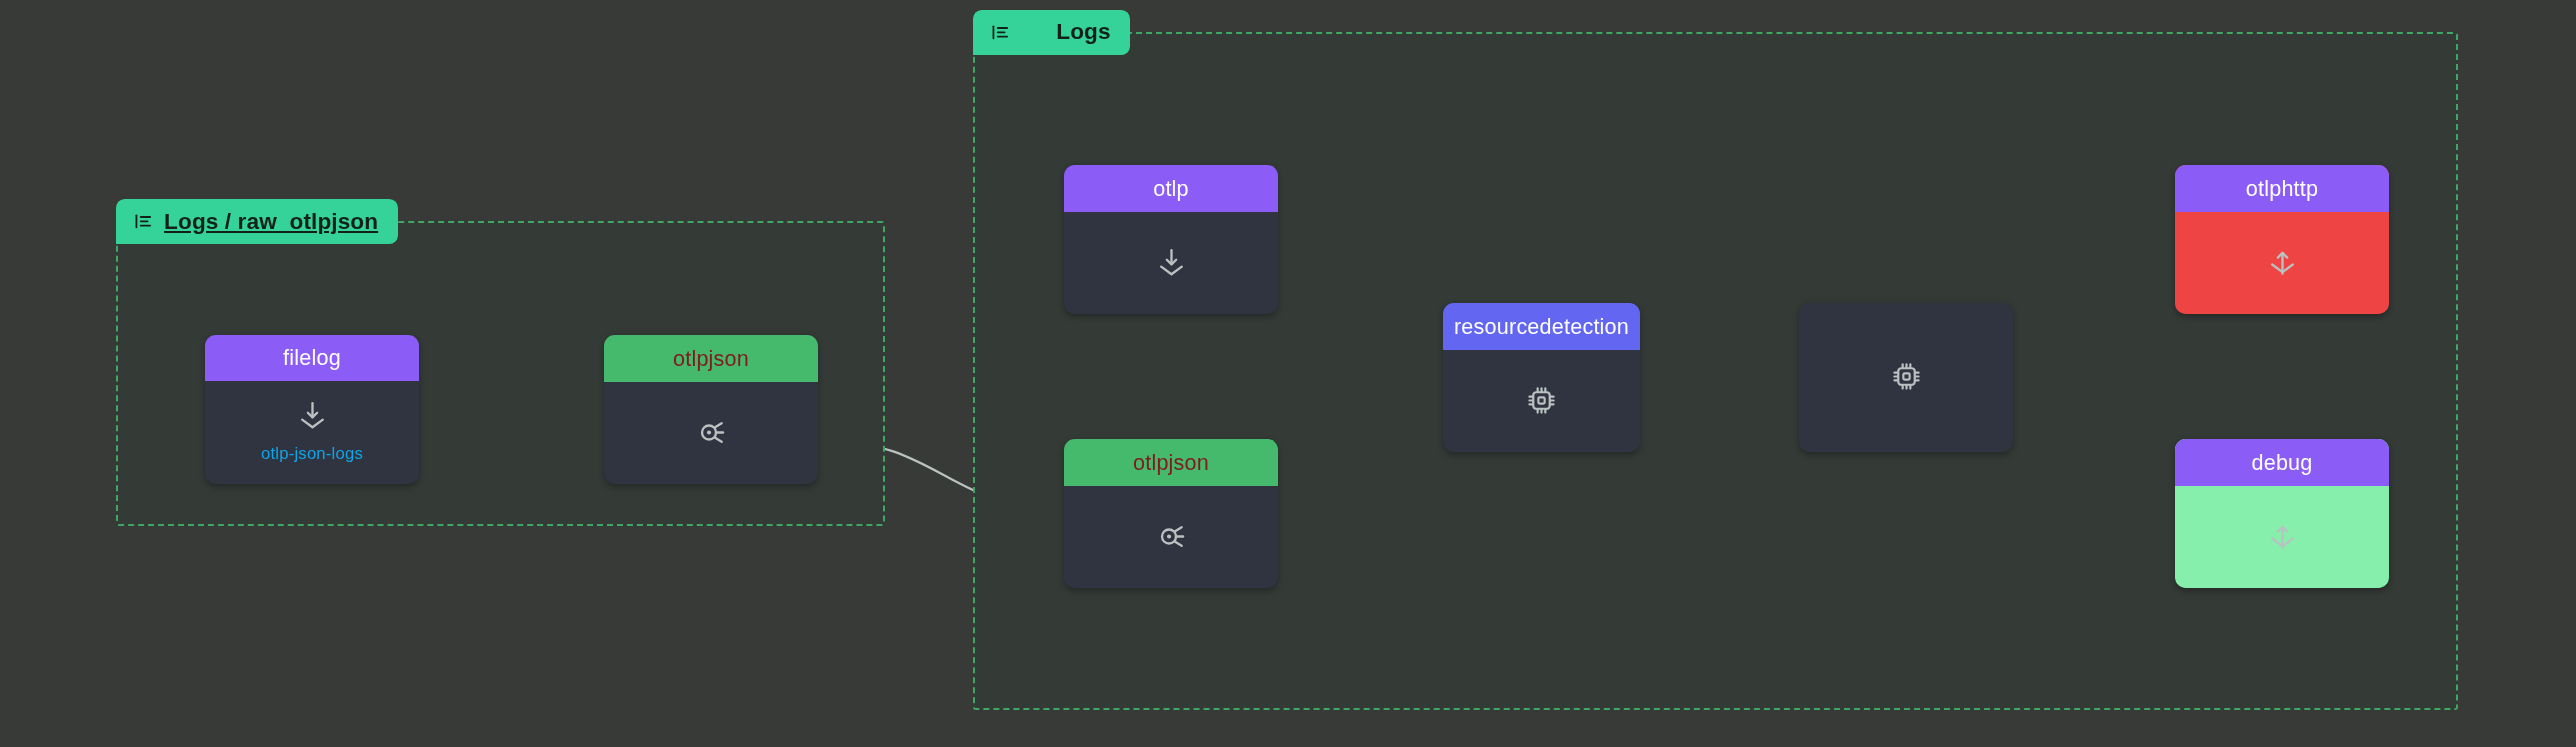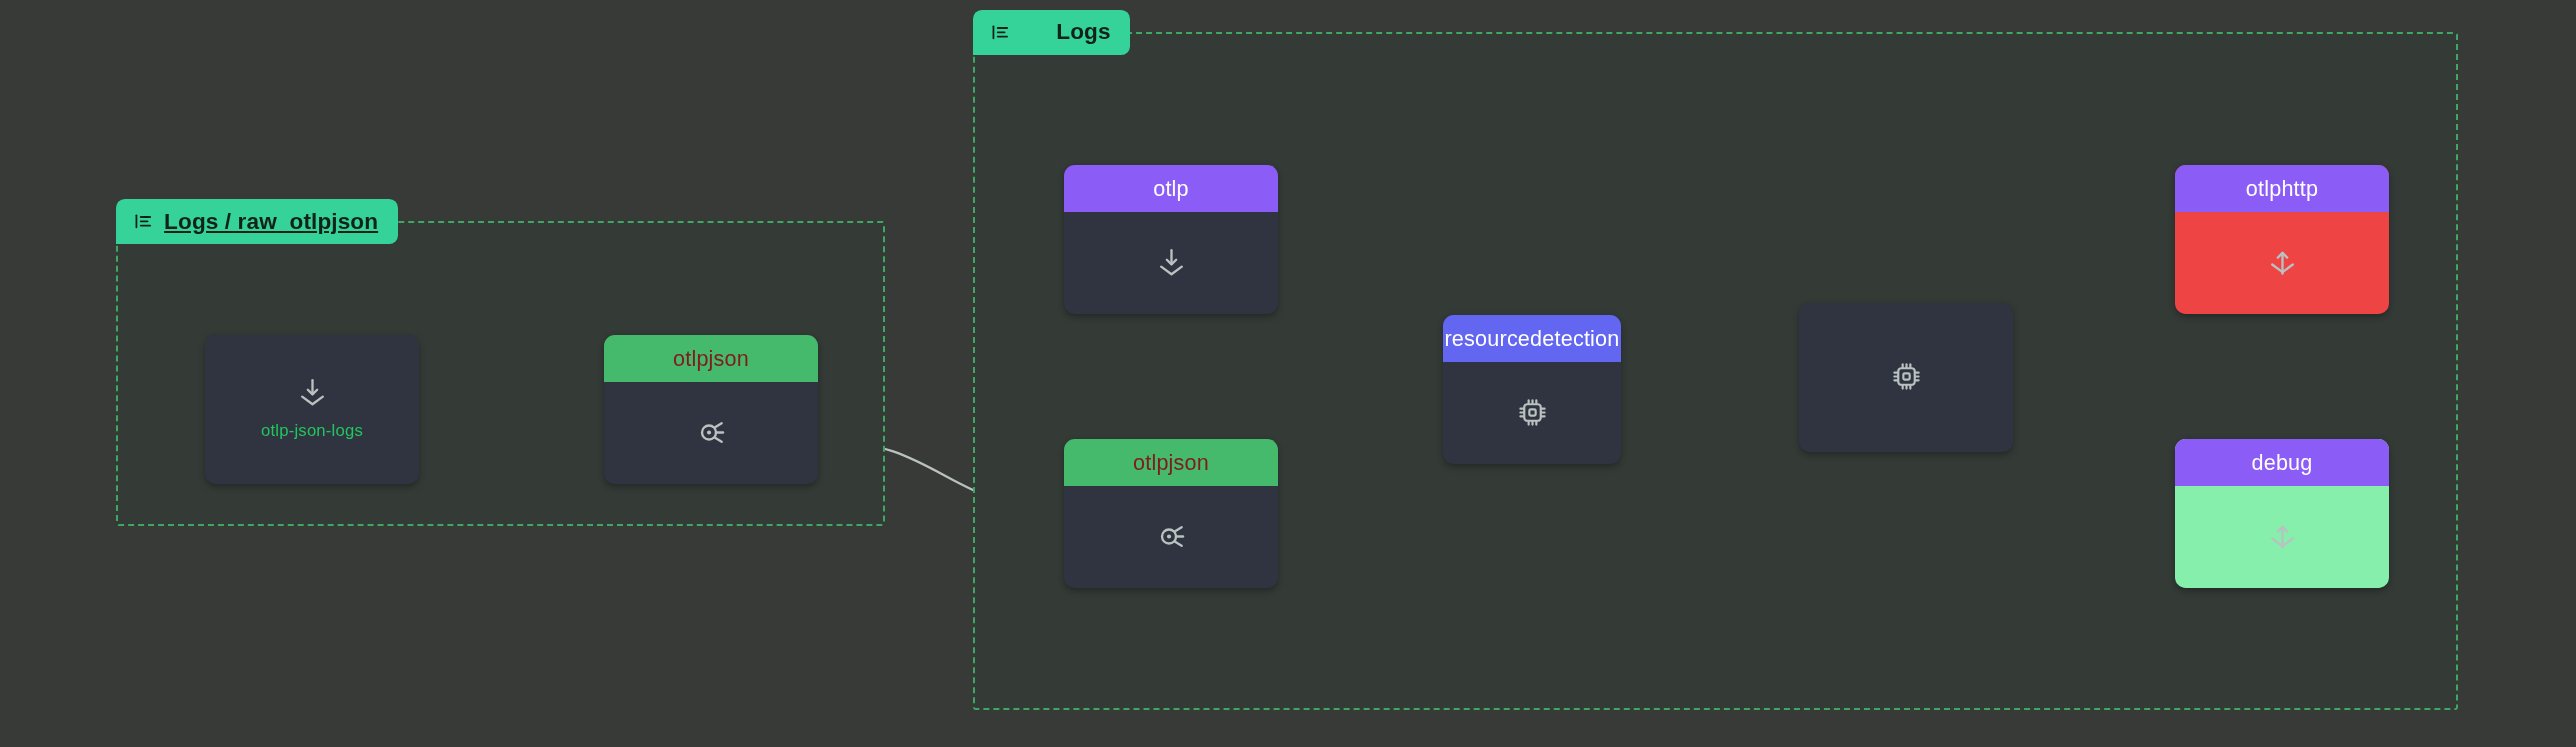--- a/index.html
+++ b/index.html
@@ -136,27 +136,30 @@
     <path d="M9 7 L20 7"></path>
     <path d="M9 12 L17 12"></path>
     <path d="M9 17 L20 17"></path>
   </svg>
         <span>Logs</span>
       </div>
     </div>
 
   <div id="nodes">
       <div class="node" style="left: 205px; top: 335px; width: 214px; height: 149px; background: rgb(47, 52, 64);">
+        <div class="node-header receiver">
+          <span>filelog</span>
+        </div>
         <div class="node-body">
           <svg class="glyph" width="33" height="33" viewBox="0 0 24 24" fill="none" stroke="#b9c2c0" stroke-width="1.7" stroke-linecap="round" stroke-linejoin="round">
     <path d="M12 3 L12 13"></path>
     <path d="M8.6 10 L12 13.4 L15.4 10"></path>
     <path d="M4.5 15 L12 20.5 L19.5 15"></path>
   </svg>
-          <div class="node-sub" style="color: #22c55e;">otlp-json-logs</div>
+          <div class="node-sub" style="color: #0ea5e9;">otlp-json-logs</div>
         </div>
       </div>
       <div class="node" style="left: 604px; top: 335px; width: 214px; height: 149px; background: rgb(47, 52, 64);">
         <div class="node-header connector">
           <span>otlpjson</span>
         </div>
         <div class="node-body">
           <svg class="glyph" width="33" height="33" viewBox="0 0 24 24" fill="none" stroke="#b9c2c0" stroke-width="1.7" stroke-linecap="round" stroke-linejoin="round">
     <circle cx="10.2" cy="12" r="5.1"></circle>
     <circle cx="10.2" cy="12" r="1.5" fill="#b9c2c0" stroke="none"></circle>
@@ -185,21 +188,21 @@
         <div class="node-body">
           <svg class="glyph" width="33" height="33" viewBox="0 0 24 24" fill="none" stroke="#b9c2c0" stroke-width="1.7" stroke-linecap="round" stroke-linejoin="round">
     <circle cx="10.2" cy="12" r="5.1"></circle>
     <circle cx="10.2" cy="12" r="1.5" fill="#b9c2c0" stroke="none"></circle>
     <path d="M14.6 8.2 L19.4 5.2"></path>
     <path d="M15.3 12 L20.4 12"></path>
     <path d="M14.6 15.8 L19.4 18.8"></path>
   </svg>
         </div>
       </div>
-      <div class="node" style="left: 1443px; top: 303px; width: 178px; height: 149px; background: rgb(47, 52, 64); margin-top: 12px;">
+      <div class="node" style="left: 1443px; top: 303px; width: 197px; height: 149px; background: rgb(47, 52, 64);">
         <div class="node-header processor">
           <span>resourcedetection</span>
         </div>
         <div class="node-body">
           <svg class="glyph" width="33" height="33" viewBox="0 0 24 24" fill="none" stroke="#b9c2c0" stroke-width="1.6" stroke-linecap="round" stroke-linejoin="round">
     <rect x="6" y="6" width="12" height="12" rx="2.2"></rect>
     <rect x="9.7" y="9.7" width="4.6" height="4.6" rx="1"></rect>
     <path d="M9.2 3.2 L9.2 5.6"></path>
     <path d="M12 3.2 L12 5.6"></path>
     <path d="M14.8 3.2 L14.8 5.6"></path>

